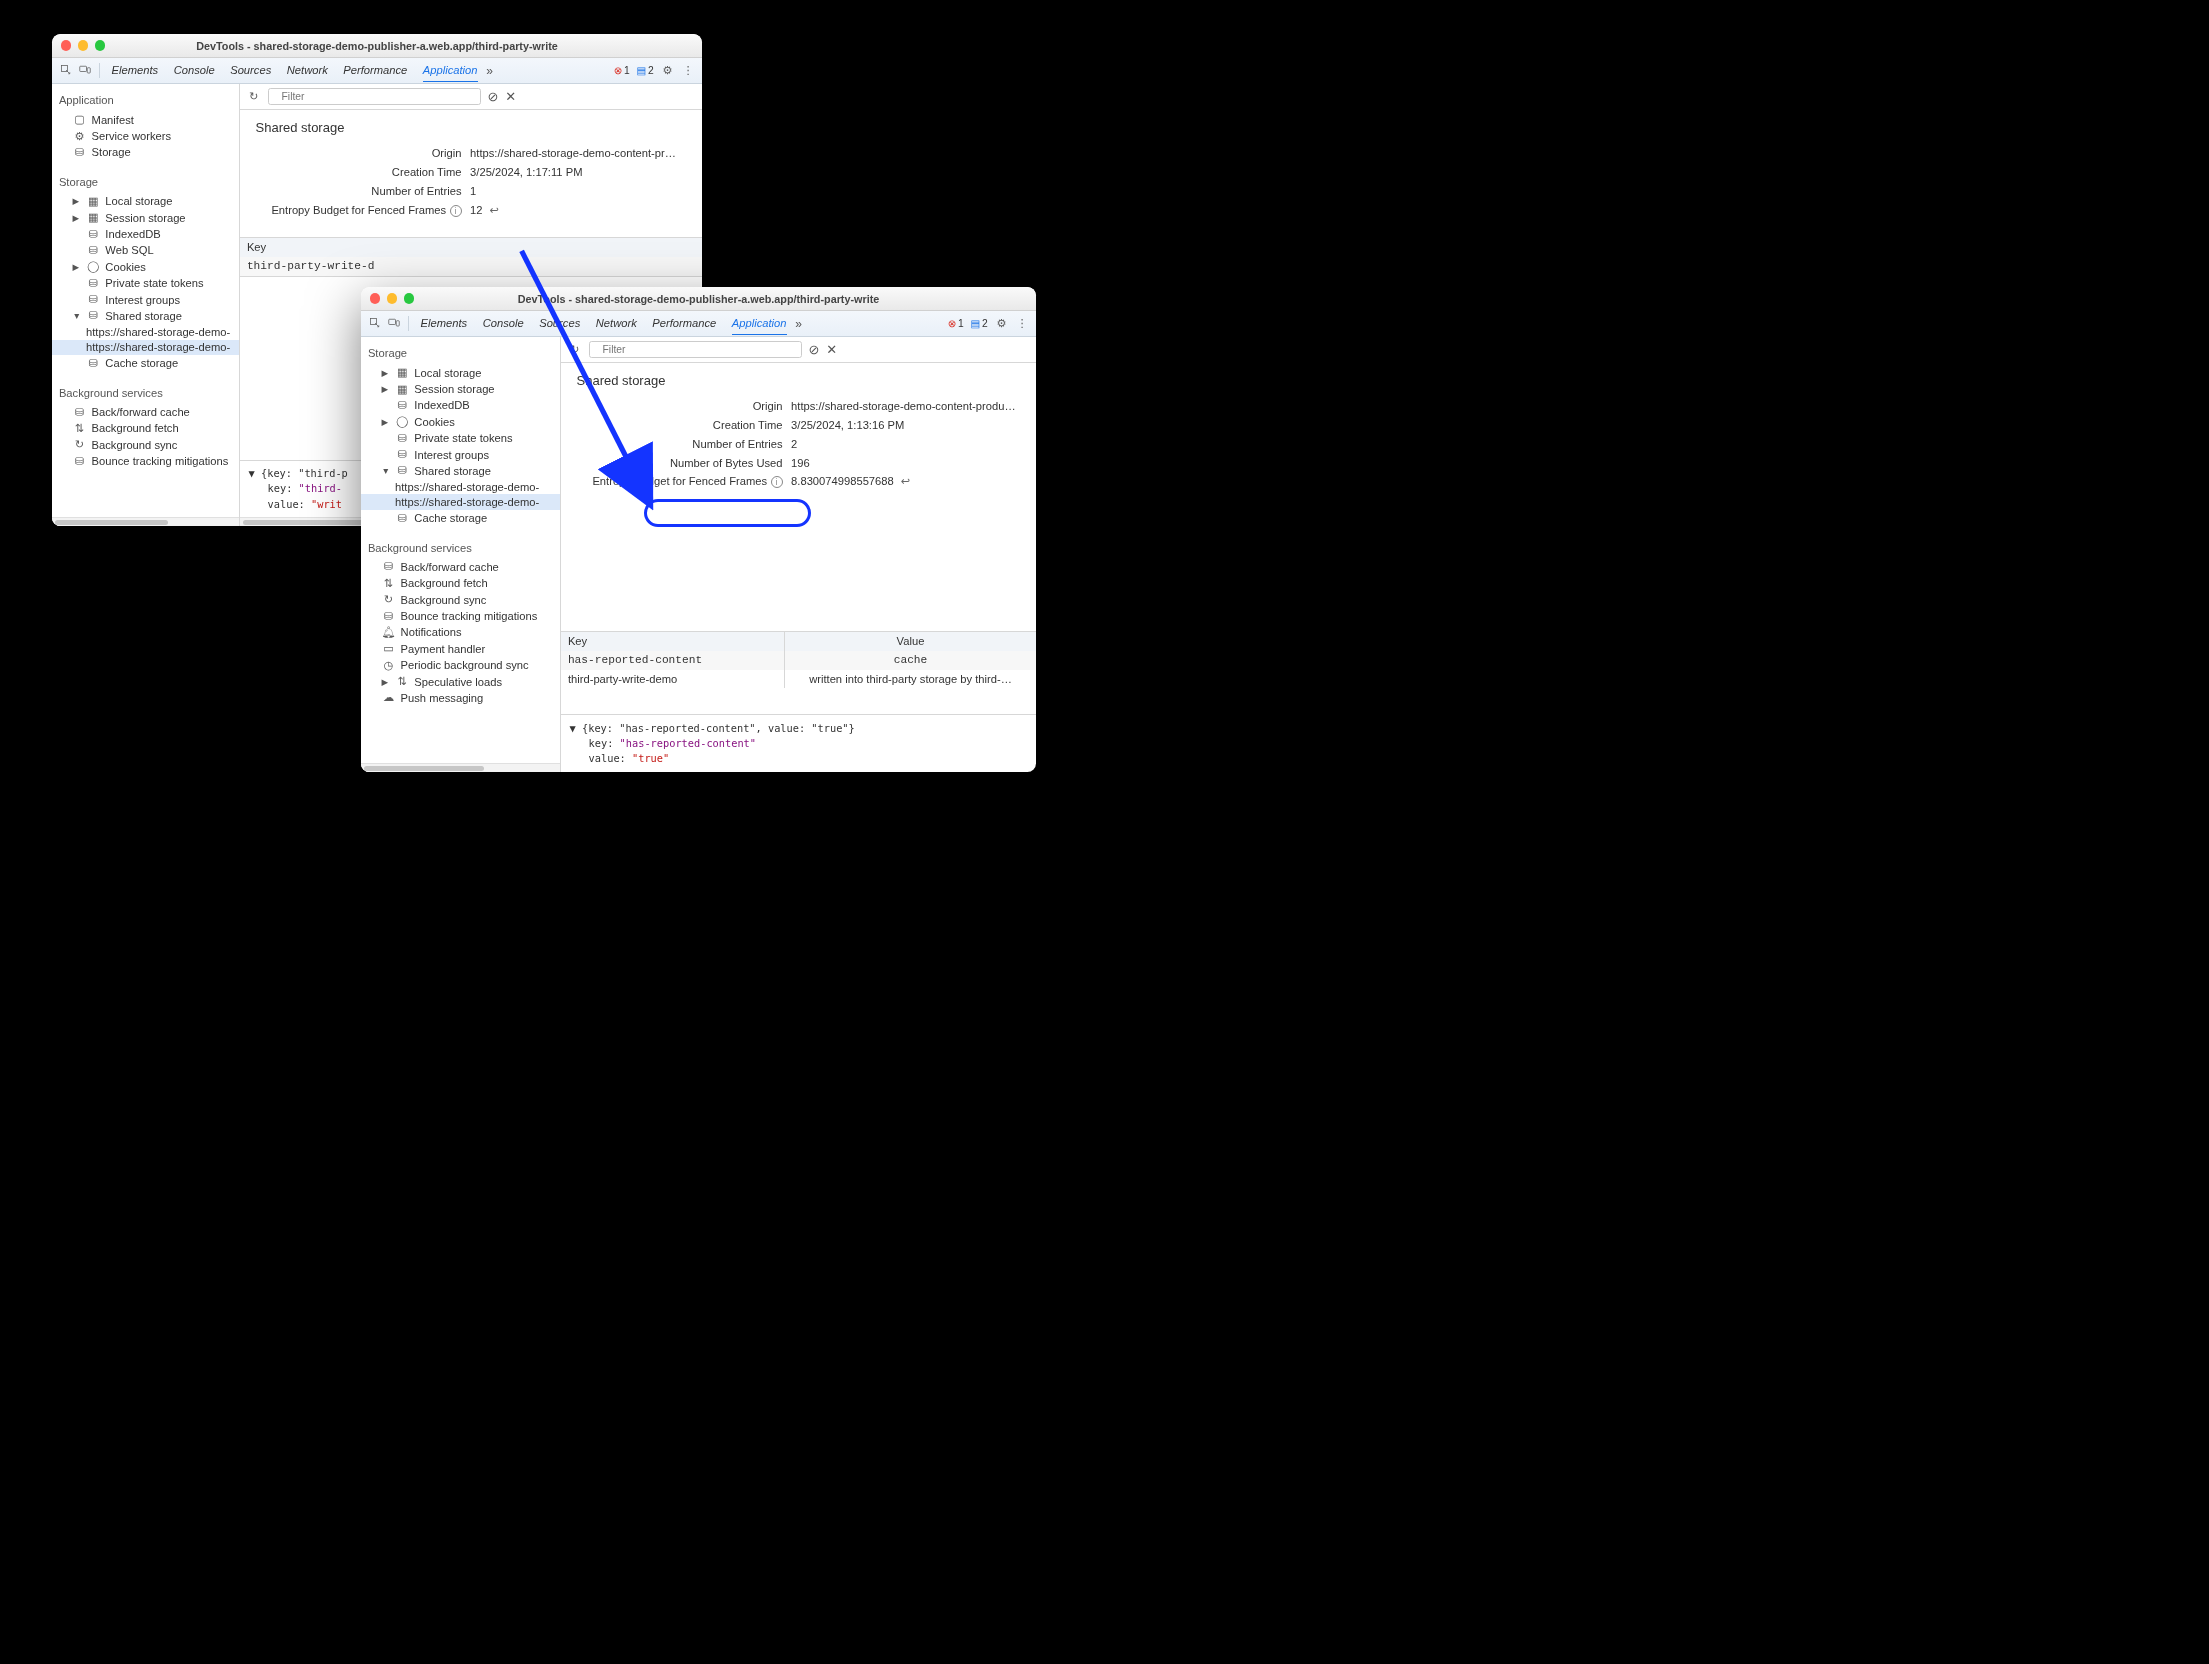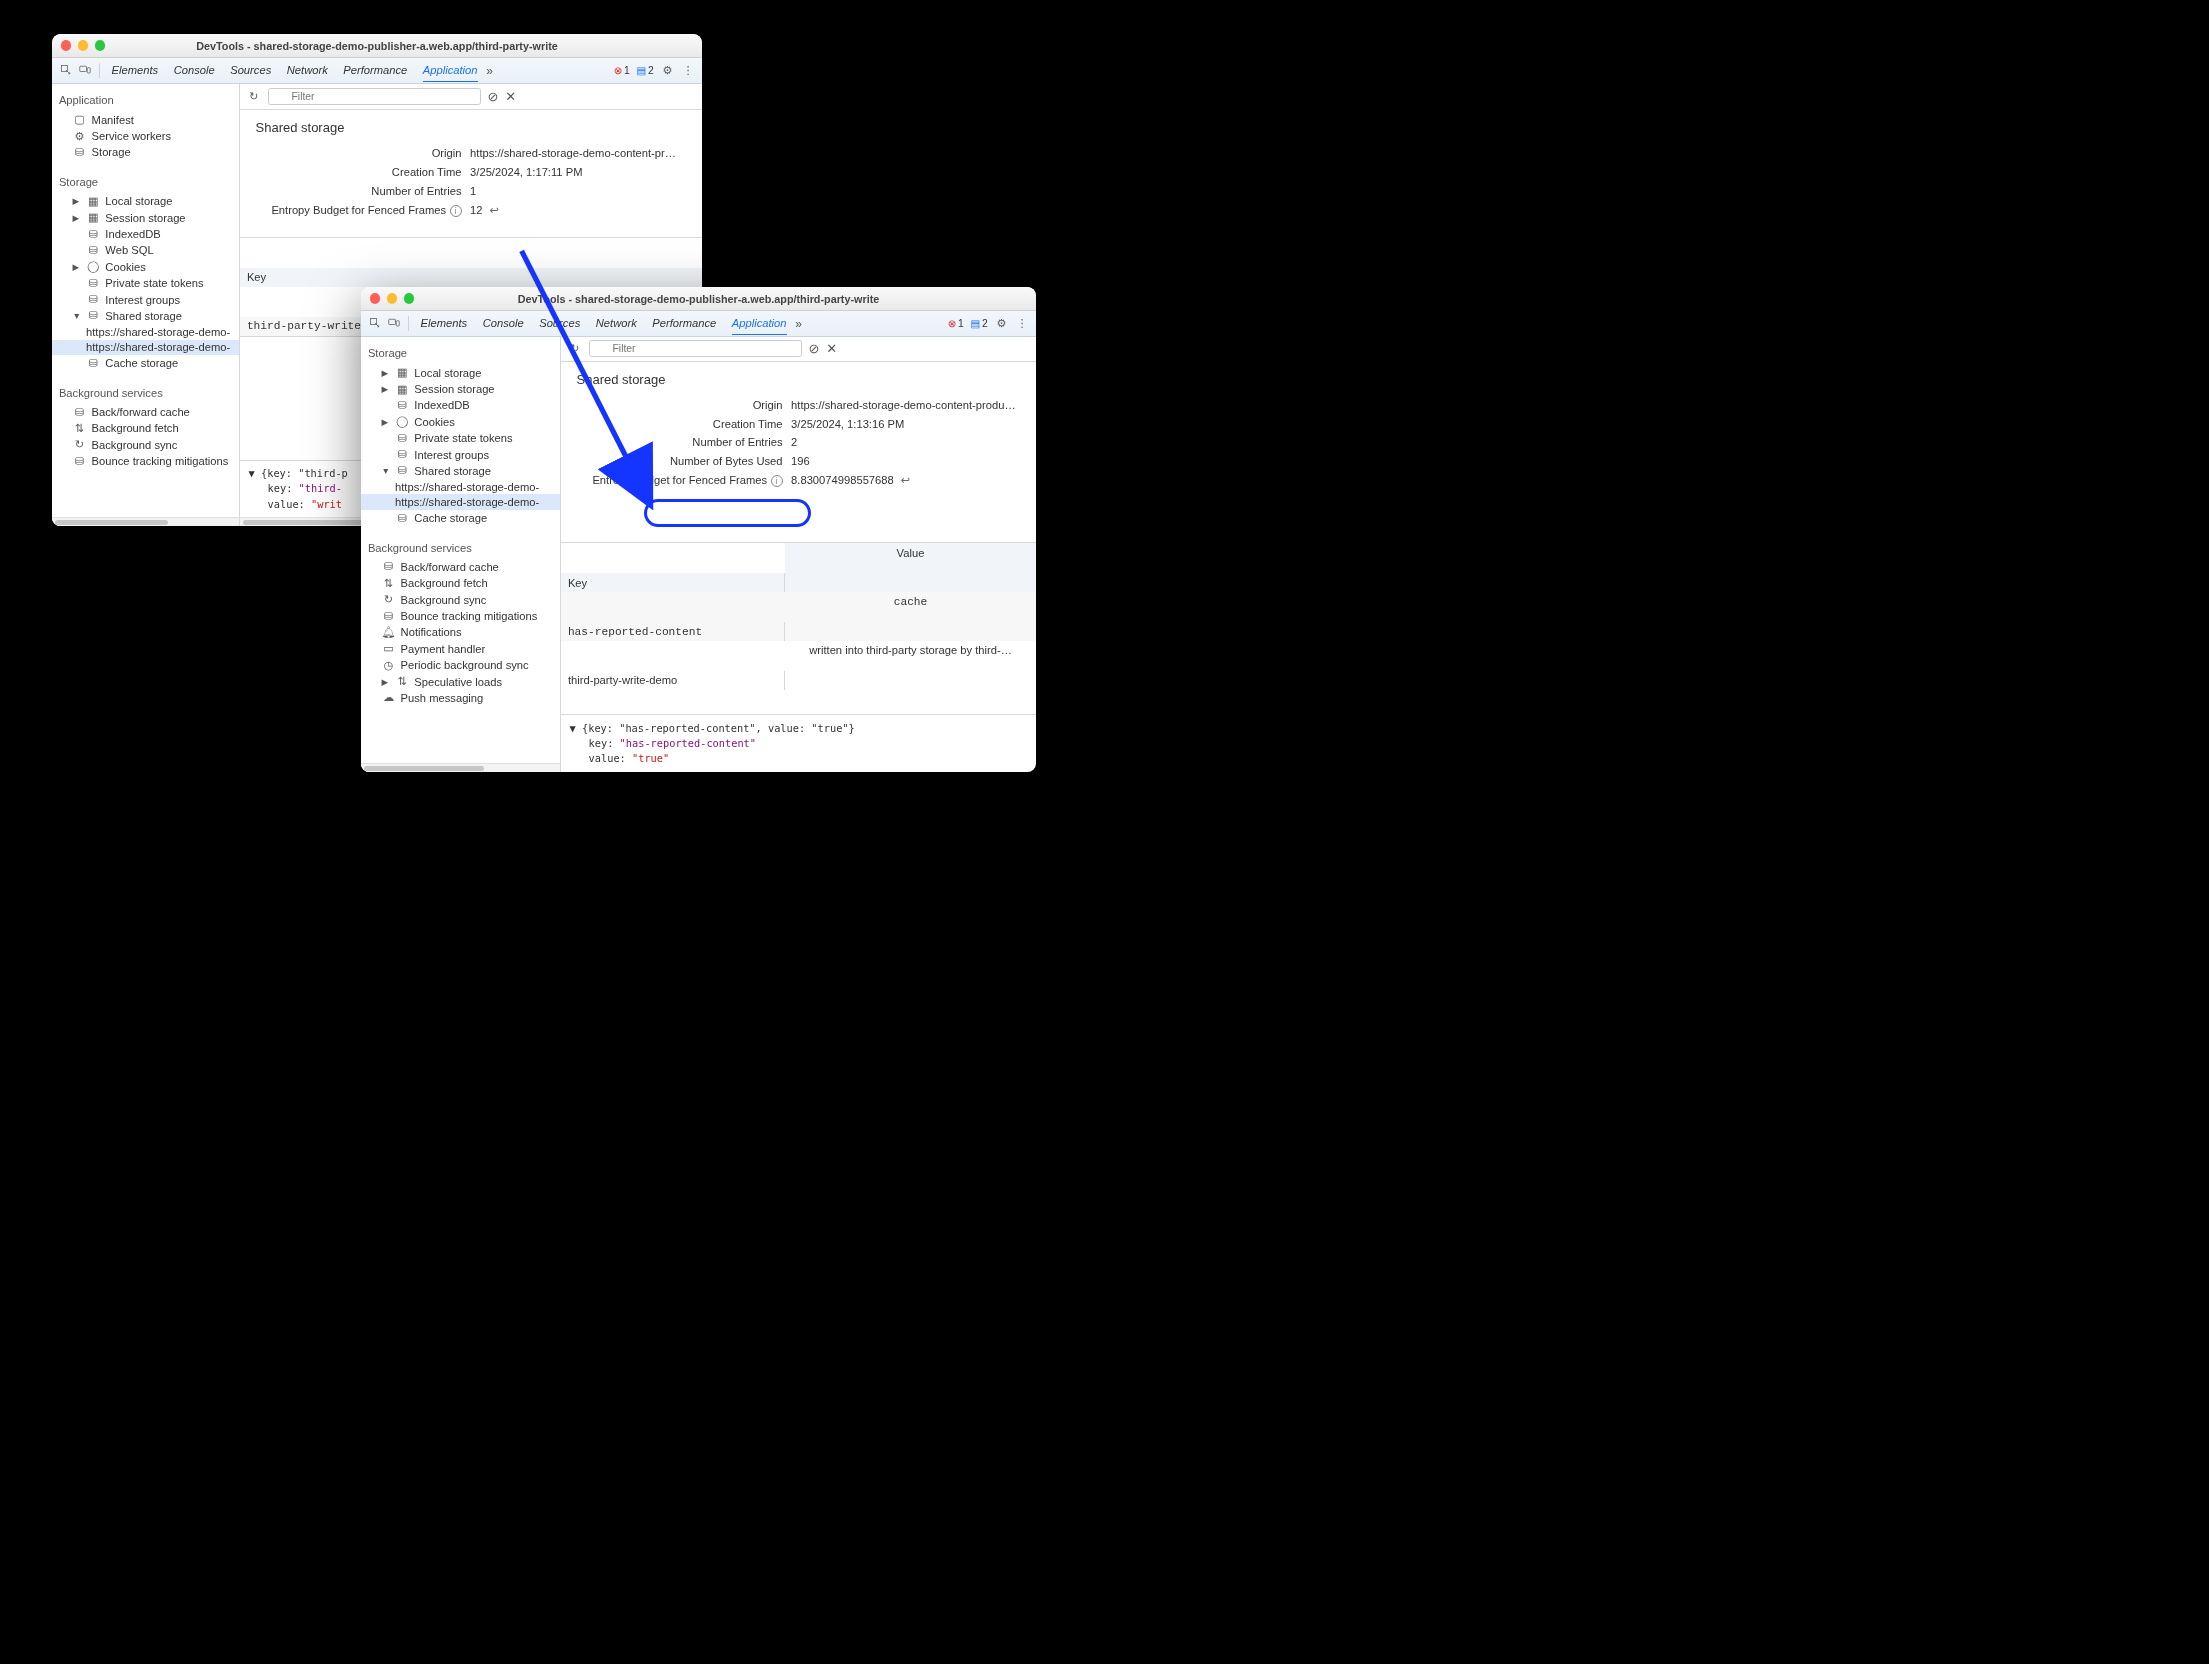--- a/index.html
+++ b/index.html
@@ -69,35 +69,35 @@
 .section-hdr { font-size: 11.2px; color: #555; padding: 3.4px 6.9px 5.2px 6.9px; }
 .tree-item { display: flex; align-items: center; gap: 5.2px; padding: 1.7px 3.4px 1.7px 10.3px; font-size: 11.2px; cursor:pointer; white-space:nowrap; }
 .tree-item.nested1 { padding-left: 20.6px; }
 .tree-item.nested3 { padding-left: 34px; }
 .tree-item.selected { background: #dbe8f9; }
 .tri { width:8.6px; display:inline-block; font-size:8.6px; color:#555;}
 .ico { width:13.8px; display:inline-flex; justify-content:center; color:#5a5a5a; }
 
 .main { flex:1; display:flex; flex-direction:column; min-width:0; }
 .mtoolbar { height:26px; border-bottom:0.9px solid #d7d7d7; display:flex; align-items:center; padding:0 6.9px; gap:6.9px; }
-.filter-input { flex:0 0 213px; height:17px; border:0.9px solid #ccc; border-radius:2.6px; padding:0 23px; font-size:10.3px; color:#888; background:#fff;}
+.filter-input { flex:0 0 213px; height:17px; border:0.9px solid #ccc; border-radius:2.6px; padding:0 13px; font-size:10.3px; color:#888; background:#fff;}
 .block-ic, .close-ic { font-size:13px; color:#555; cursor:pointer; }
 
 .panel-title { font-size:13px; font-weight:500; padding:10.3px 15.5px 8.6px 15.5px; }
 .kv { display:flex; padding:3.4px 15.5px; font-size:11.2px; }
 .kv .k { width: 206px; text-align:right; color:#333; margin-right:8.6px;}
 .kv .v { color:#333; white-space:nowrap; overflow:hidden; text-overflow:ellipsis; }
 .info-ic { display:inline-block; width:12px;height:12px;border:0.9px solid #888;border-radius:50%;font-size:8.6px;text-align:center;line-height:11.2px;color:#888;margin-left:3.4px;}
 .undo-ic { margin-left:6.9px; color:#666;}
 
 .table-row { display:flex; border-top:0.9px solid #d7d7d7; font-size:11.2px;}
 .win-a .table-row { margin-top: 17px; }
 .th { background:#f1f4f8; padding:3.4px 6.9px; font-weight:400; }
 .td { padding:3.4px 6.9px; white-space:nowrap; overflow:hidden; text-overflow:ellipsis;}
-.col-k { width: 224px; border-right:0.9px solid #d7d7d7;margin-top:30px;}
+.col-k { width: 224px; border-right:0.9px solid #d7d7d7;}
 .col-v { flex:1;text-align:center; }
 .striped { background:#f7f7f7;font-family:Liberation Mono, monospace; }
 
 .json-block { border-top:0.9px solid #d7d7d7; padding:5.2px 8.6px; font-family: Menlo, monospace; font-size:10.3px; line-height:1.5; }
 .jk { color:#881280; }
 .jv { color:#c41a16; }
 
 .highlight-oval {
   position:absolute;
   border: 3.4px solid #1434ff;

